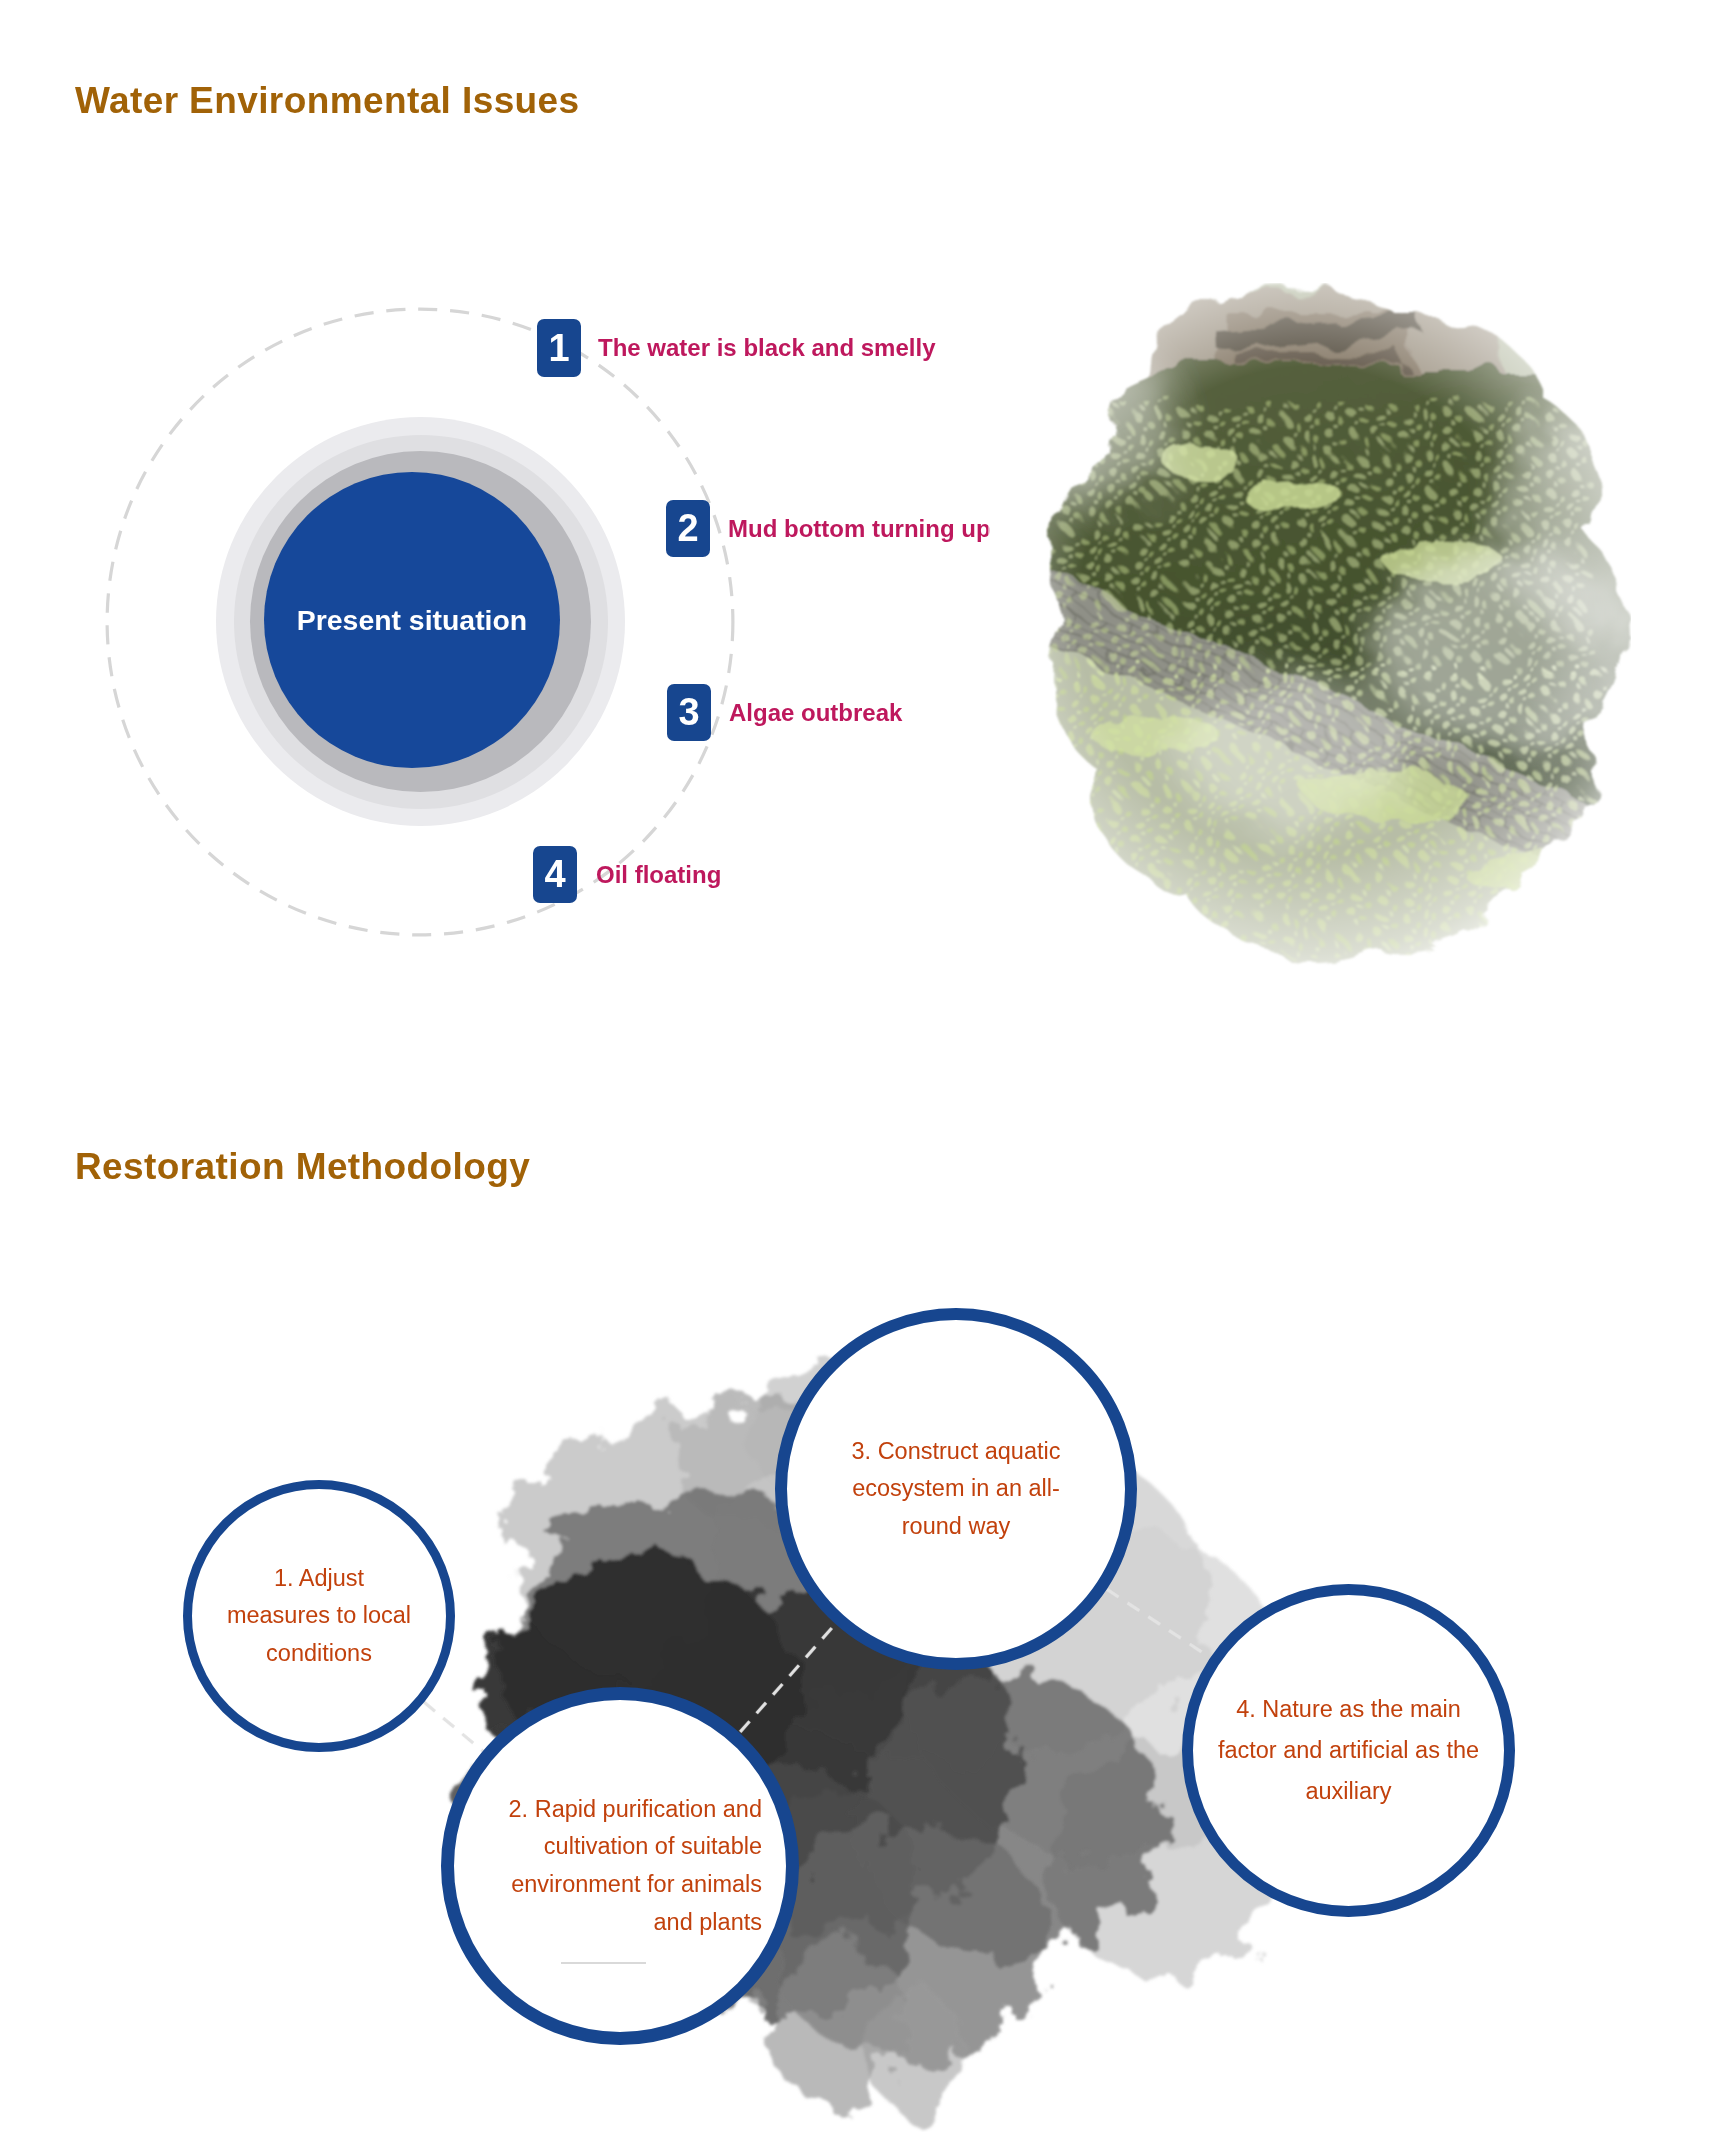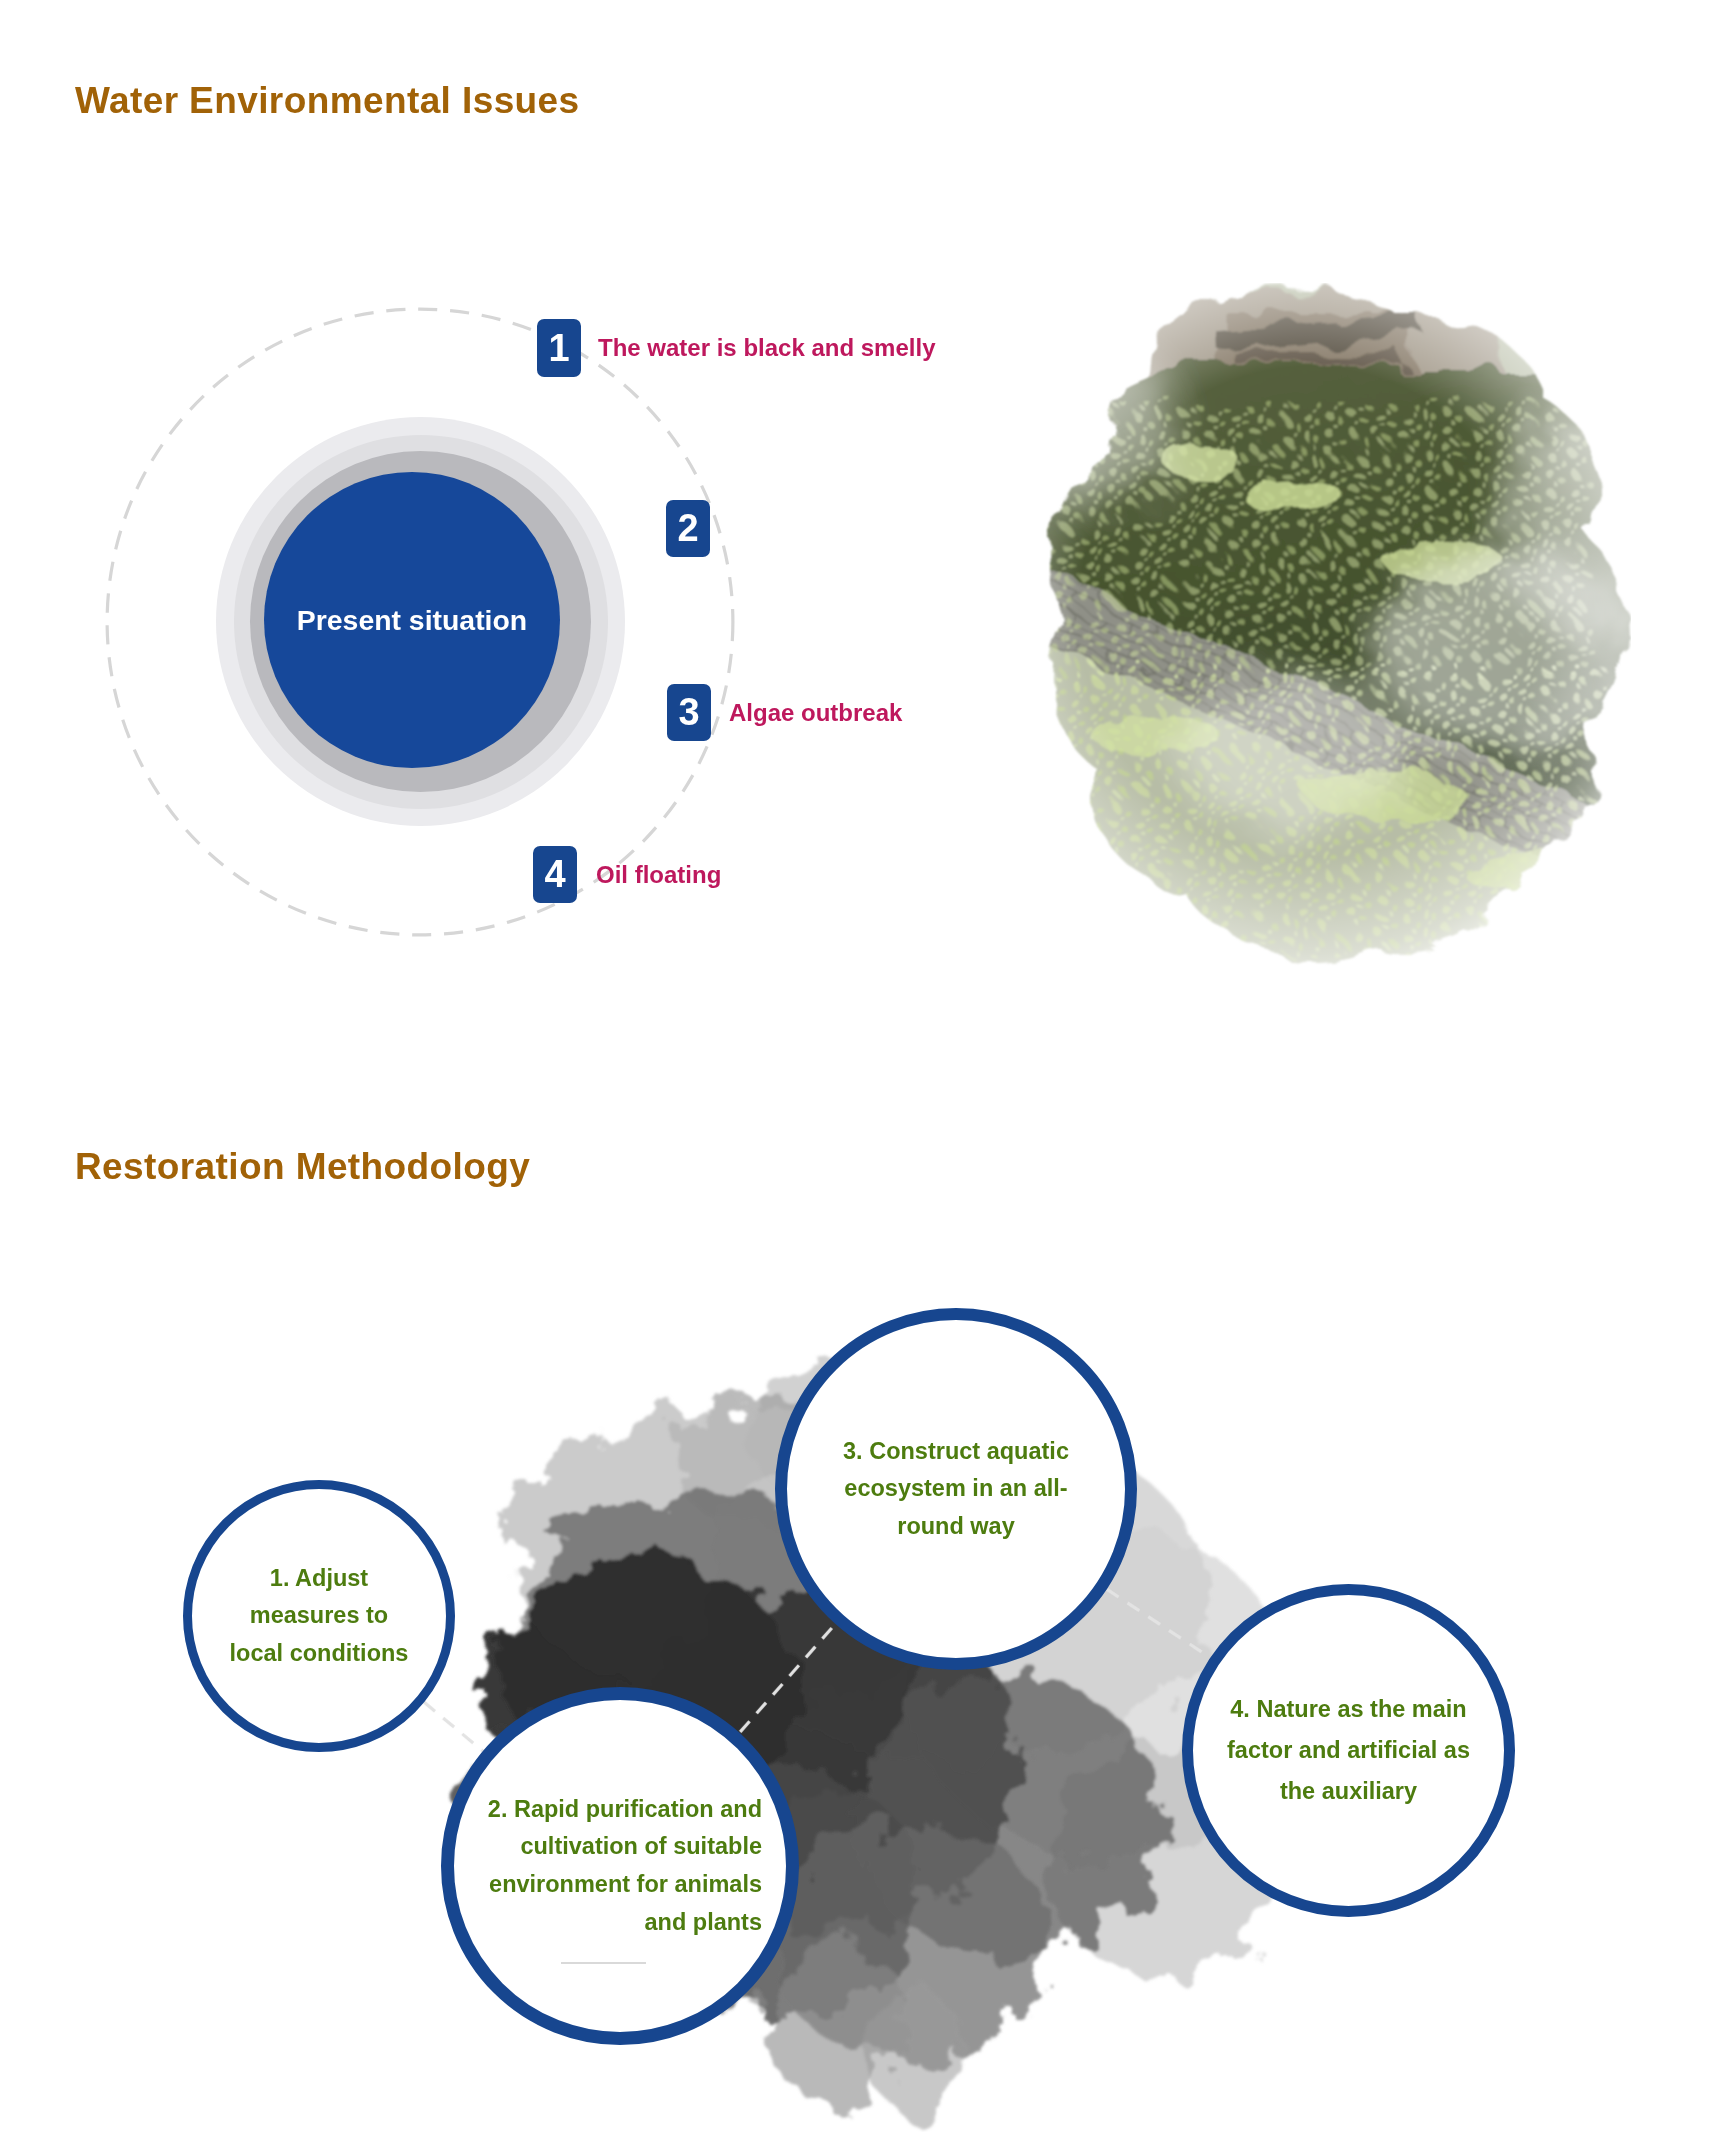--- a/index.html
+++ b/index.html
@@ -24,21 +24,21 @@
     color:#ffffff;font-size:38px;font-weight:700;
   }
   .issue-label{
     position:absolute;color:#be185d;font-size:24px;font-weight:700;white-space:nowrap;
     display:flex;align-items:center;height:58px;
   }
   
   .method-circle{
     position:absolute;border-radius:50%;background:#ffffff;border-style:solid;border-color:#17468F;
     display:flex;align-items:center;justify-content:center;text-align:center;
-    color:#4d7c0f;font-weight:700;font-size:23.5px;line-height:1.6;
+    color:#c2410c;font-weight:400;font-size:23.5px;line-height:1.6;
     box-sizing:border-box;
   }
   .method-circle .txt{display:block;}
   .small-rule{position:absolute;height:2.1px;background:#d9d9d9;}
 </style>
 </head>
 <body>
 
 <div id="page">
 
@@ -55,20 +55,21 @@
   <div class="center-disc" style="left:264px;top:472px;width:296px;height:296px;">
     <span>Present situation</span>
   </div>
 
   <div class="num-badge" style="left:537px;top:319px;width:44px;height:58px;">1</div>
   <div class="num-badge" style="left:666px;top:500px;width:44px;height:57px;">2</div>
   <div class="num-badge" style="left:667px;top:684px;width:44px;height:57px;">3</div>
   <div class="num-badge" style="left:533px;top:846px;width:44px;height:57px;">4</div>
 
   <div class="issue-label" style="left:598px;top:319px;">The water is black and smelly</div>
+  <div class="issue-label" style="left:728px;top:500px;">Mud bottom turning up</div>
   <div class="issue-label" style="left:729px;top:684px;">Algae outbreak</div>
   <div class="issue-label" style="left:596px;top:846px;">Oil floating</div>
 
   <svg class="abs" style="left:988px;top:283px;" width="643" height="686" viewBox="0 0 905 965">
     <defs>
       <clipPath id="pclip">
         <path d="M300,30 C380,-12 520,0 580,50 C660,28 760,80 780,160 C852,200 882,290 850,360
                  C912,430 902,560 840,620 C872,700 830,790 750,830 C730,912 620,962 530,930
                  C430,972 320,930 280,860 C190,840 128,760 150,680 C78,630 58,520 110,460
                  C70,380 100,280 170,240 C180,140 230,72 300,30 Z"></path>

